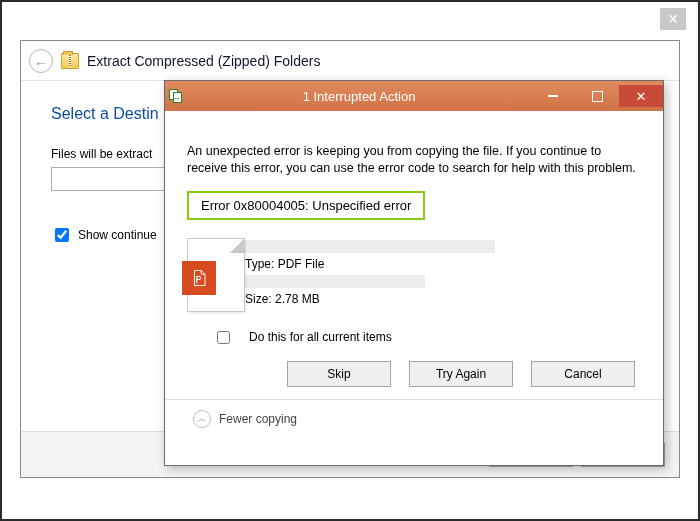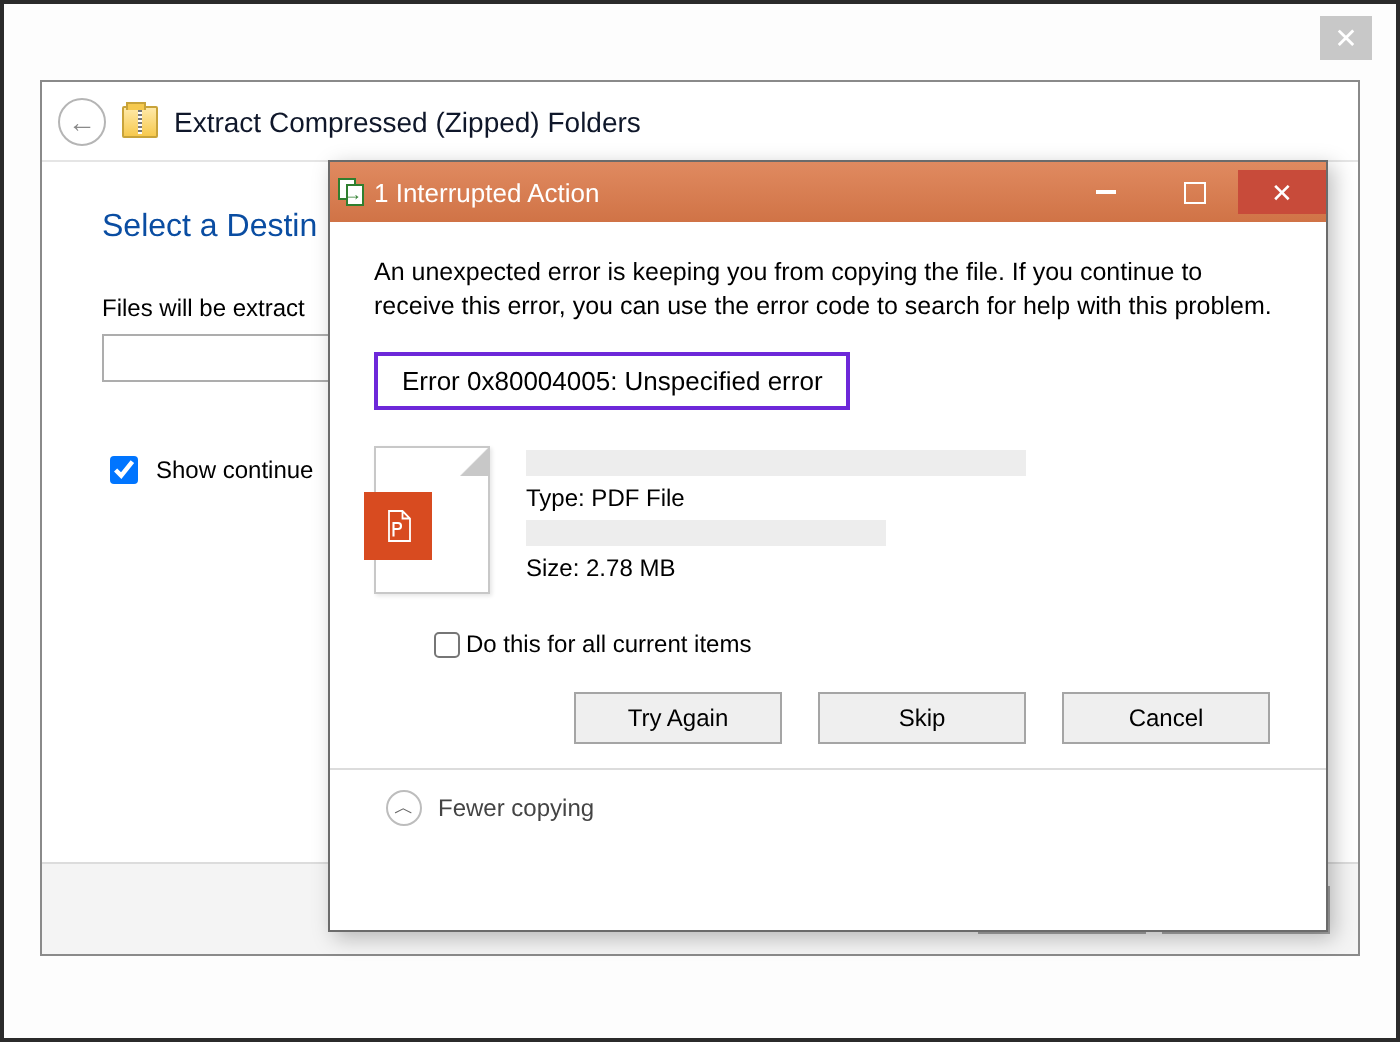--- a/index.html
+++ b/index.html
@@ -133,45 +133,45 @@
   }
   .copy-ico .p1,.copy-ico .p2{
     position:absolute;width:9px;height:11px;background:#fff;border:1px solid #2f7f2f;
   }
   .copy-ico .p1{left:0;top:0;}
   .copy-ico .p2{left:4px;top:3px;}
   .copy-ico .arr{
     position:absolute;left:3px;top:4px;color:#2f7f2f;font-size:9px;line-height:1;
   }
   .dlg-title {
-    flex:1; font-size:13px;
+    flex:1; text-align:center; font-size:13px;
   }
   .dlg-winbtns {
     display:flex;
   }
   .dlg-winbtn {
     width:44px; height:22px;
     display:flex;align-items:center;justify-content:center;
     color:#fff; font-size:13px;
   }
   .dlg-winbtn.min::before{content:"";width:10px;height:1.5px;background:#fff;display:block;}
   .dlg-winbtn.max{border:none;}
   .dlg-winbtn.max::before{content:"";width:9px;height:9px;border:1.5px solid #fff;display:block;}
   .dlg-winbtn.close{background:#c84b3a;}
-  .dlg-body { padding: 17px 22px 12px 22px; }
+  .dlg-body { padding: 32px 22px 12px 22px; }
   .dlg-msg { font-size:12.5px; line-height:1.35; margin-bottom:14px; }
   .err-box {
-    border:2px solid #6d28d9;
+    border:2px solid #84cc16;
     display:inline-block;
     padding:5px 12px;
     font-size:13px;
     margin-bottom:18px;
   }
   .file-row {
-    display:flex; gap:18px; align-items:flex-start;
+    display:flex; gap:0; align-items:flex-start;
     margin-bottom:16px;
   }
   .file-thumb {
     width:58px; height:74px;
     background:#fff;
     border:1px solid #c8c8c8;
     position:relative;
     box-shadow:1px 1px 2px rgba(0,0,0,.1);
   }
   .file-thumb .fold {
@@ -184,21 +184,21 @@
     width:34px; height:34px;
     background:#d84b20;
     display:flex;align-items:center;justify-content:center;
     color:#fff; font-weight:bold; font-size:11px;
   }
   .pdf-badge svg{width:18px;height:18px;fill:#fff;}
   .file-info { font-size:12px; line-height:1.5; flex:1;}
   .grey-bar { background:#ededed; height:13px; margin:2px 0; }
   .grey-bar.w1{width:250px;}
   .grey-bar.w2{width:180px;}
-  .dlg-check { display:flex; align-items:center; gap:0; margin:4px 0 14px 26px;}
+  .dlg-check { display:flex; align-items:center; gap:16px; margin:4px 0 14px 26px;}
   .dlg-actions {
     display:flex; justify-content:flex-end; gap:18px;
     padding-right:6px; margin-bottom:12px;
   }
   .dlg-actions .win-btn{min-width:104px;height:26px;}
   .dlg-sep{height:1px;background:#dcdcdc;margin:0 -22px;}
   .fewer {
     display:flex; align-items:center; gap:8px;
     padding:10px 0 0 6px; color:#444;
   }
@@ -278,22 +278,22 @@
         <div>Size: 2.78 MB</div>
       </div>
     </div>
 
     <label class="dlg-check">
       <input type="checkbox" style="">
       <span>Do this for all current items</span>
     </label>
 
     <div class="dlg-actions">
+      <button class="win-btn">Skip</button>
       <button class="win-btn">Try Again</button>
-      <button class="win-btn">Skip</button>
       <button class="win-btn">Cancel</button>
     </div>
 
     <div class="dlg-sep"></div>
     <div class="fewer">
       <span class="chev-up">︿</span>
       <span>Fewer copying</span>
     </div>
   </div>
 </div>

